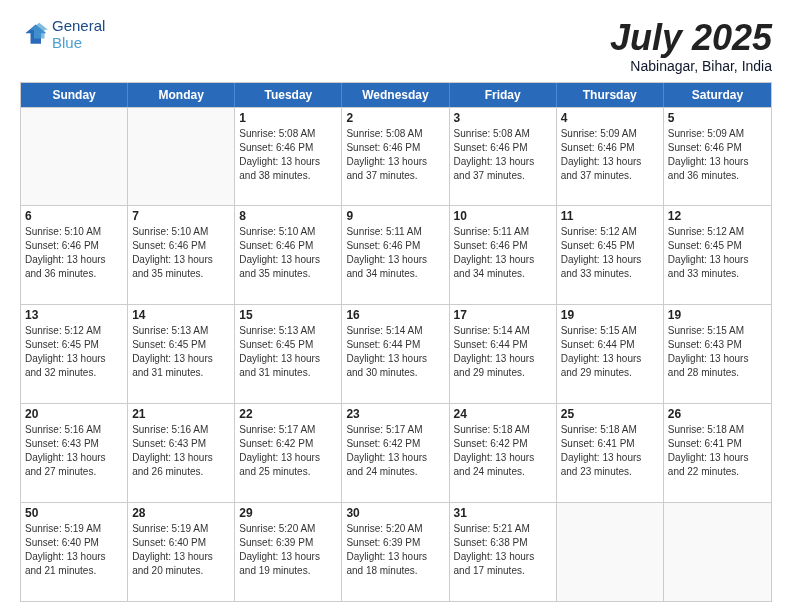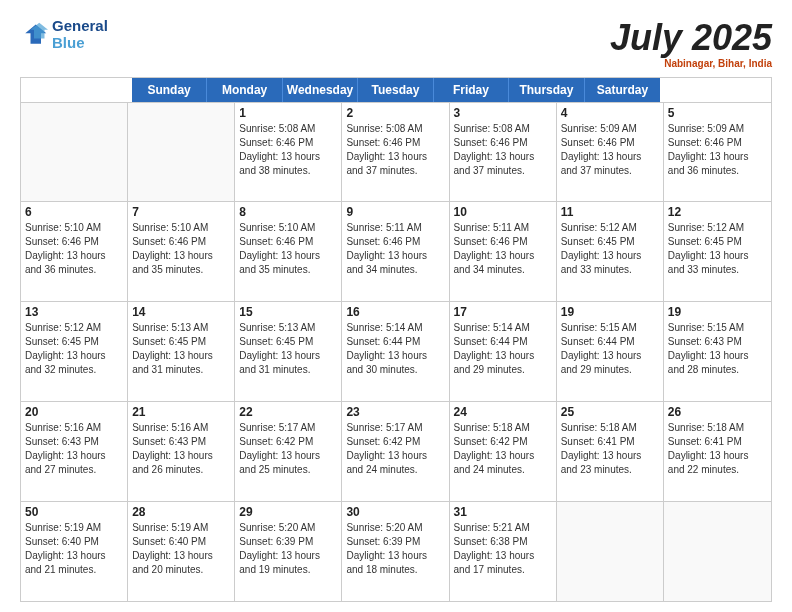--- a/index.html
+++ b/index.html
@@ -23,21 +23,21 @@
       align-items: flex-start;
       margin-bottom: 8px;
     }
     .logo {
       display: flex;
       align-items: center;
       gap: 4px;
     }
     .logo-text {
       font-size: 15px;
-      font-weight: bold;
+      font-weight: normal;
       color: #1a4a8a;
       line-height: 1.1;
     }
     .logo-text span {
       color: #4a9fd4;
     }
     .logo-icon {
       width: 28px;
       height: 28px;
     }
@@ -45,30 +45,28 @@
       text-align: right;
     }
     .main-title {
       font-size: 36px;
       font-weight: bold;
       color: #222;
       line-height: 1.1;
       font-style: italic;
     }
     .subtitle {
-      font-size: 10px;
-      color: #c2410c;
-      font-weight: bold;
+      font-size: 14px;
+      color: #0f172a;
     }
     .calendar {
       flex: 1;
       display: flex;
       flex-direction: column;
       border: 1px solid #ccc;
-      align-items: center;
     }
     .cal-header-row {
       display: grid;
       grid-template-columns: repeat(7, 1fr);
       background: #2a6aba;
     }
     .cal-header-cell {
       color: #fff;
       font-size: 12px;
       font-weight: bold;
@@ -129,22 +127,22 @@
     <div class="title-block">
       <div class="main-title">July 2025</div>
       <div class="subtitle">Nabinagar, Bihar, India</div>
     </div>
   </div>
 
   <div class="calendar">
     <div class="cal-header-row" id="cal-headers">
         <div class="cal-header-cell">Sunday</div>
         <div class="cal-header-cell">Monday</div>
+        <div class="cal-header-cell">Tuesday</div>
         <div class="cal-header-cell">Wednesday</div>
-        <div class="cal-header-cell">Tuesday</div>
         <div class="cal-header-cell">Friday</div>
         <div class="cal-header-cell">Thursday</div>
         <div class="cal-header-cell">Saturday</div>
       </div>
     <div class="cal-body" id="cal-body">
         <div class="cal-row">
           <div class="cal-cell empty"></div>
           <div class="cal-cell empty"></div>
           <div class="cal-cell">
             <span class="day-num">1</span>

